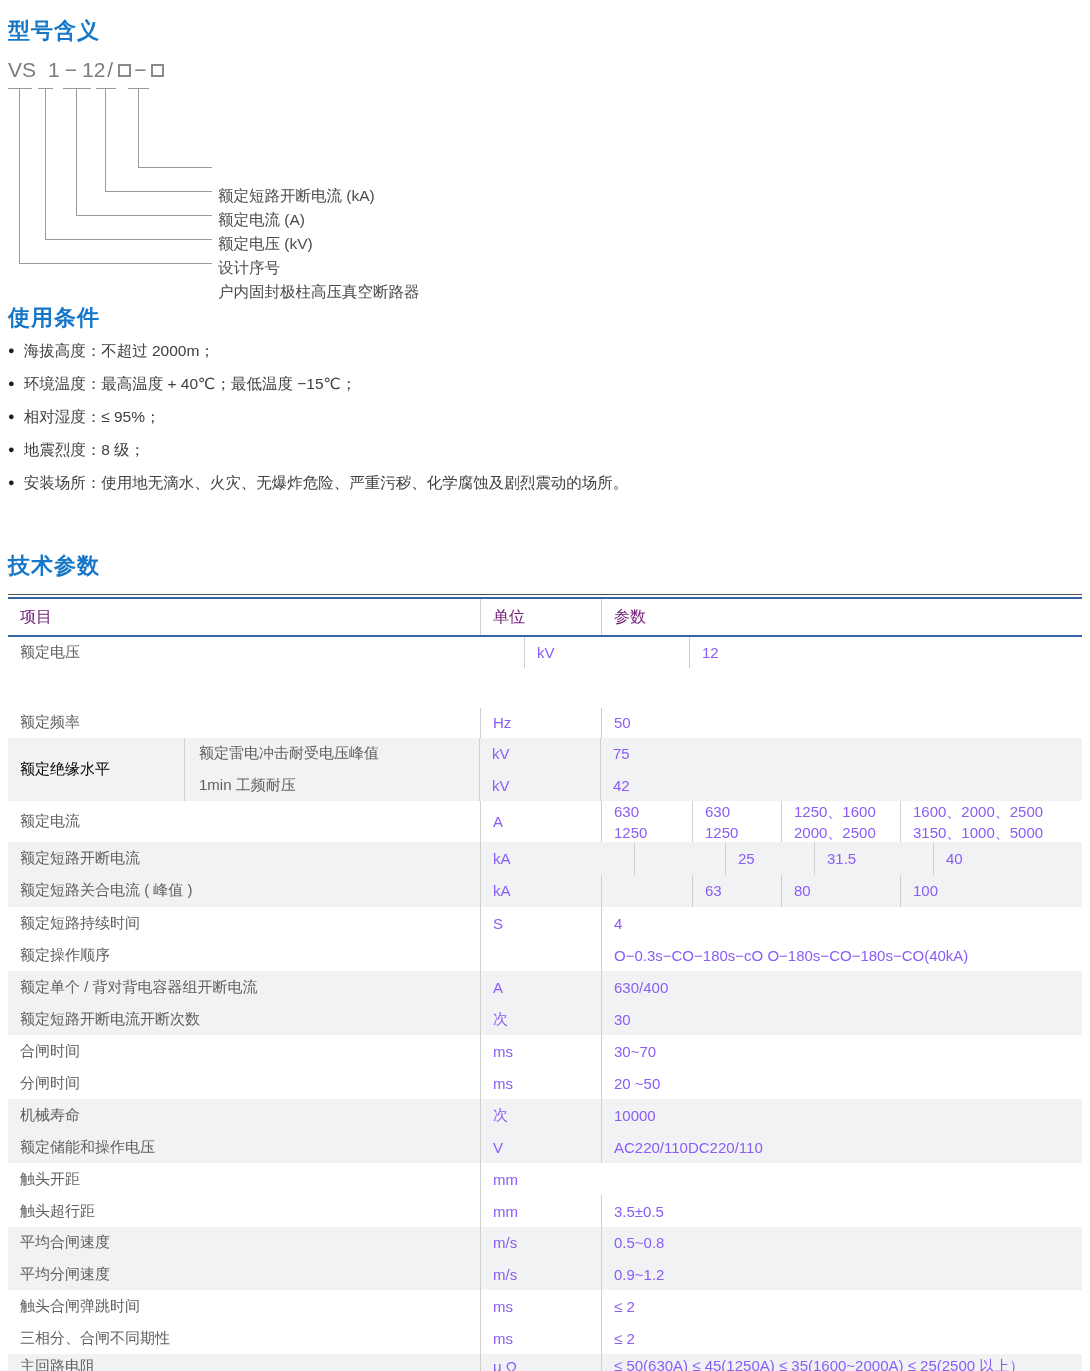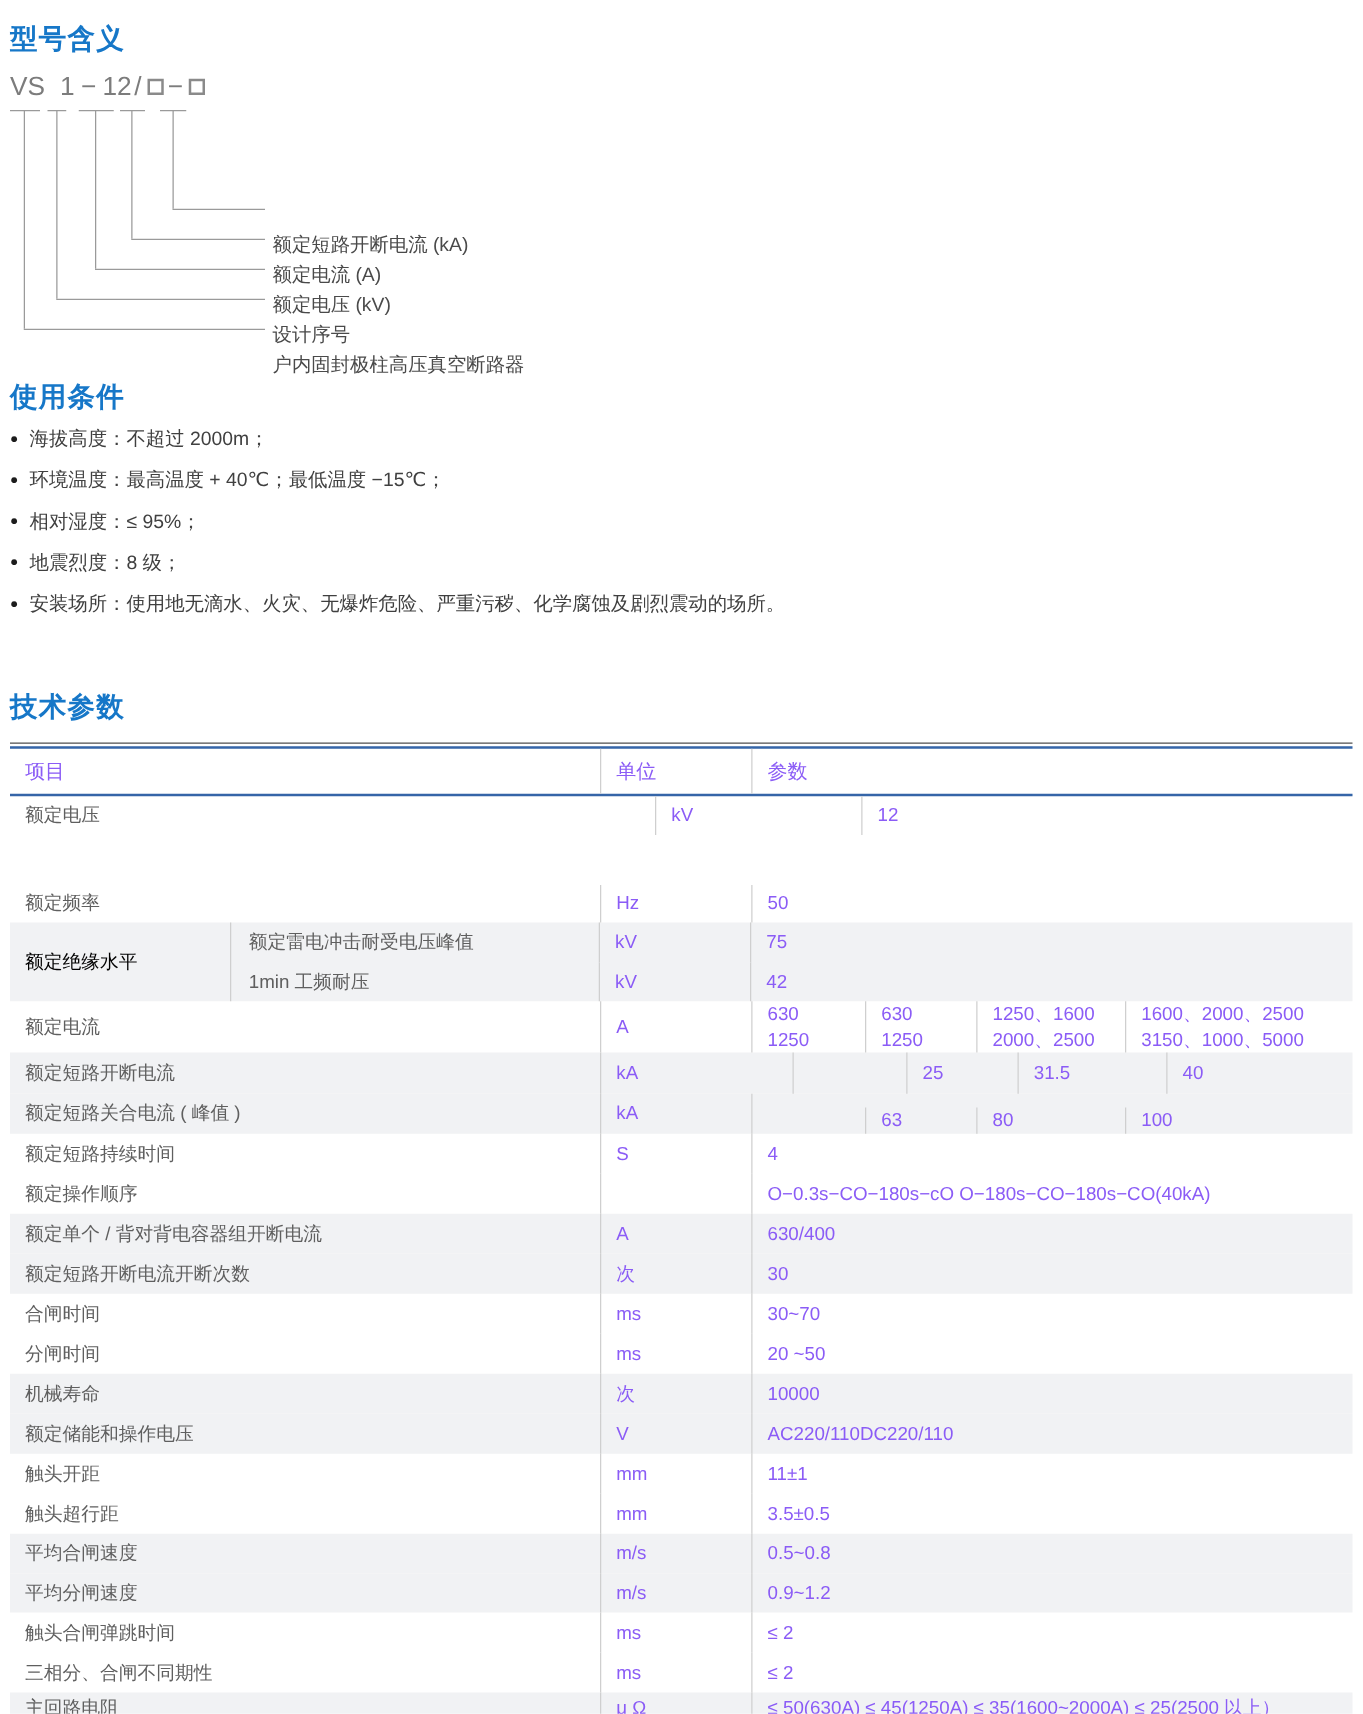--- a/index.html
+++ b/index.html
@@ -31,21 +31,21 @@
   
   #conditions-list { position:absolute; left:8px; top:341px; display:flex; flex-direction:column; gap:12px; }
   .cond-item { display:flex; align-items:baseline; font-size:15.5px; color:#404040; }
   .cond-item .dot { font-size:11px; color:#1c1c1c; margin-right:9px; position:relative; top:-2px; }
 
   
   #params-table { position:absolute; left:8px; top:594px; width:1074px; }
   .t-top { height:5px; border-top:1px solid #4f4f4f; border-bottom:2px solid #3565a8; }
   .t-bottom { height:2px; background:#3565a8; }
   .thead { display:flex; height:38px; border-bottom:2px solid #3565a8; }
-  .thead .cell { font-size:16px; color:#8b5cf6; }
+  .thead .cell { font-size:16px; color:#701a75; }
   .cell { display:flex; align-items:center; padding-left:12px; }
   .c-label { width:472px; }
   .c-unit  { width:121px; border-left:1px solid #cfcfcf; }
   .c-val   { flex:1; border-left:1px solid #cfcfcf; }
   .trow { display:flex; font-size:15px; }
   .trow.shaded { background:#f1f2f4; }
   .trow .c-label { color:#5f5f5f; }
   .trow .c-unit, .trow .c-val, .trow .c-sub { color:#8b5cf6; }
   .c-sub { display:flex; align-items:center; padding-left:12px; white-space:pre-line; line-height:21px; }
   .sc0 { width:90px; }
@@ -168,21 +168,21 @@
         <div class="c-val" style="display: flex; padding: 0px; margin-left: 33px;">
           <div class="c-sub sc0"></div>
           <div class="c-sub sc1">25</div>
           <div class="c-sub sc2">31.5</div>
           <div class="c-sub sc3">40</div>
         </div>
       </div>
       <div class="trow shaded" style="height: 32.5px;">
         <div class="cell c-label">额定短路关合电流 ( 峰值 )</div>
         <div class="cell c-unit">kA</div>
-        <div class="c-val" style="display: flex; padding: 0px; align-items: flex-end;">
+        <div class="c-val" style="display: flex; padding: 0px;">
           <div class="c-sub sc0"></div>
           <div class="c-sub sc1">63</div>
           <div class="c-sub sc2">80</div>
           <div class="c-sub sc3">100</div>
         </div>
       </div>
       <div class="trow" style="height: 32px; justify-content: center;">
         <div class="cell c-label">额定短路持续时间</div>
         <div class="cell c-unit">S</div>
         <div class="cell c-val">4</div>
@@ -218,21 +218,20 @@
         <div class="cell c-val">10000</div>
       </div>
       <div class="trow shaded" style="height: 32px;">
         <div class="cell c-label">额定储能和操作电压</div>
         <div class="cell c-unit">V</div>
         <div class="cell c-val">AC220/110DC220/110</div>
       </div>
       <div class="trow" style="height: 32px;">
         <div class="cell c-label">触头开距</div>
         <div class="cell c-unit">mm</div>
-        <div class="cell c-val">11±1</div>
       </div>
       <div class="trow" style="height: 32px;">
         <div class="cell c-label">触头超行距</div>
         <div class="cell c-unit">mm</div>
         <div class="cell c-val">3.5±0.5</div>
       </div>
       <div class="trow shaded" style="height: 31.5px;">
         <div class="cell c-label">平均合闸速度</div>
         <div class="cell c-unit">m/s</div>
         <div class="cell c-val">0.5~0.8</div>

